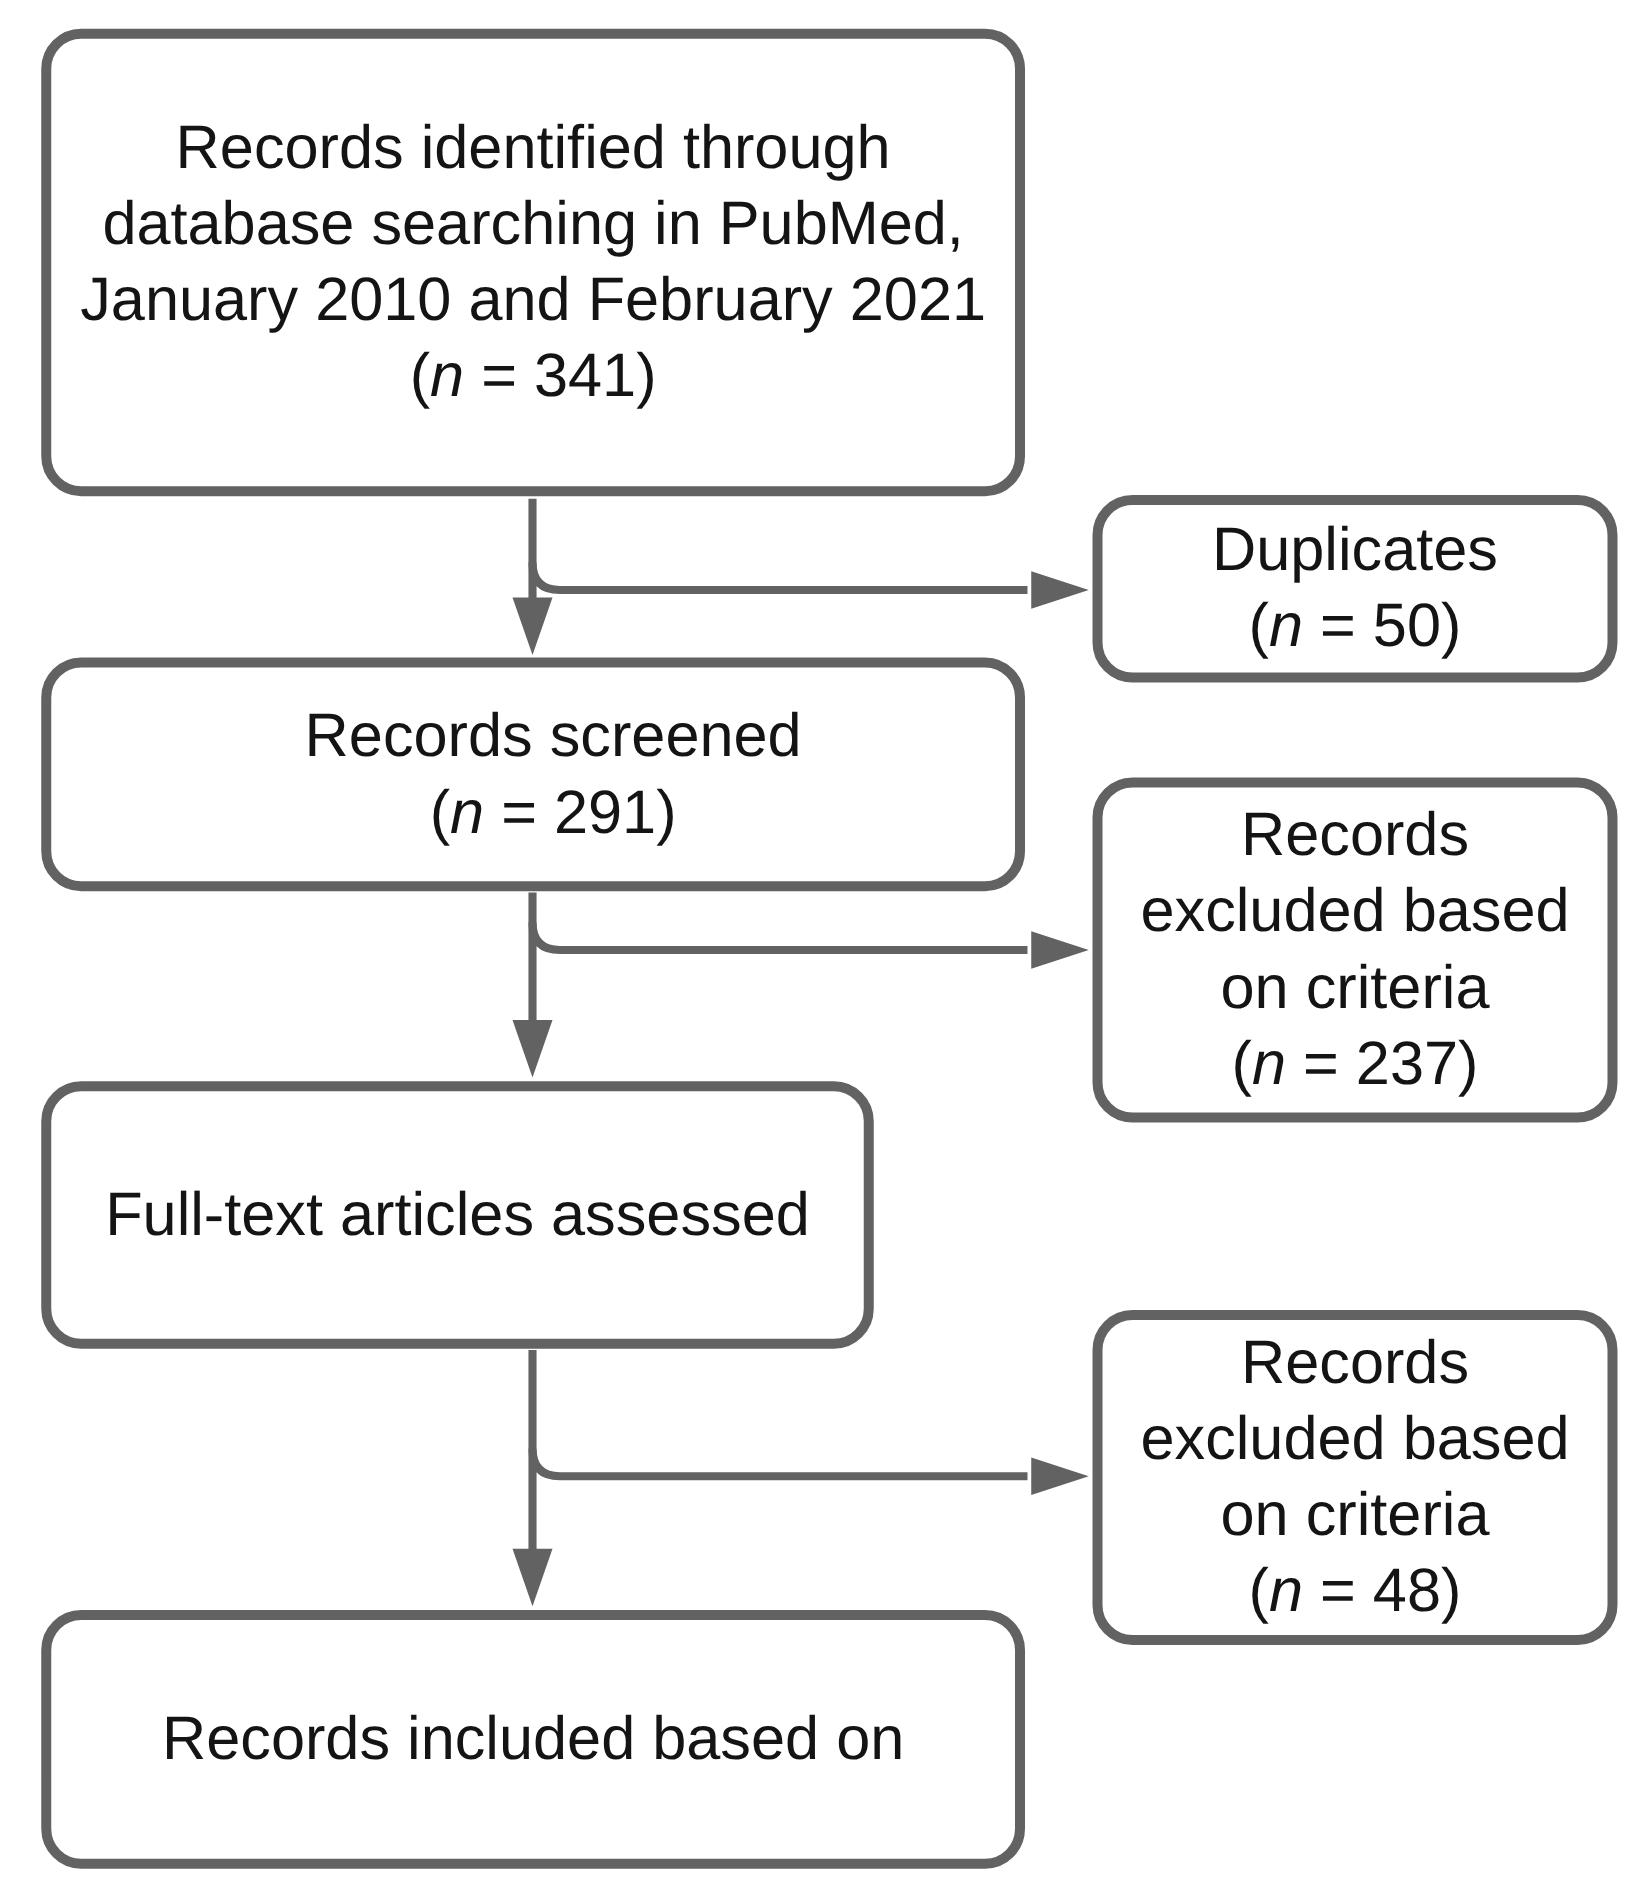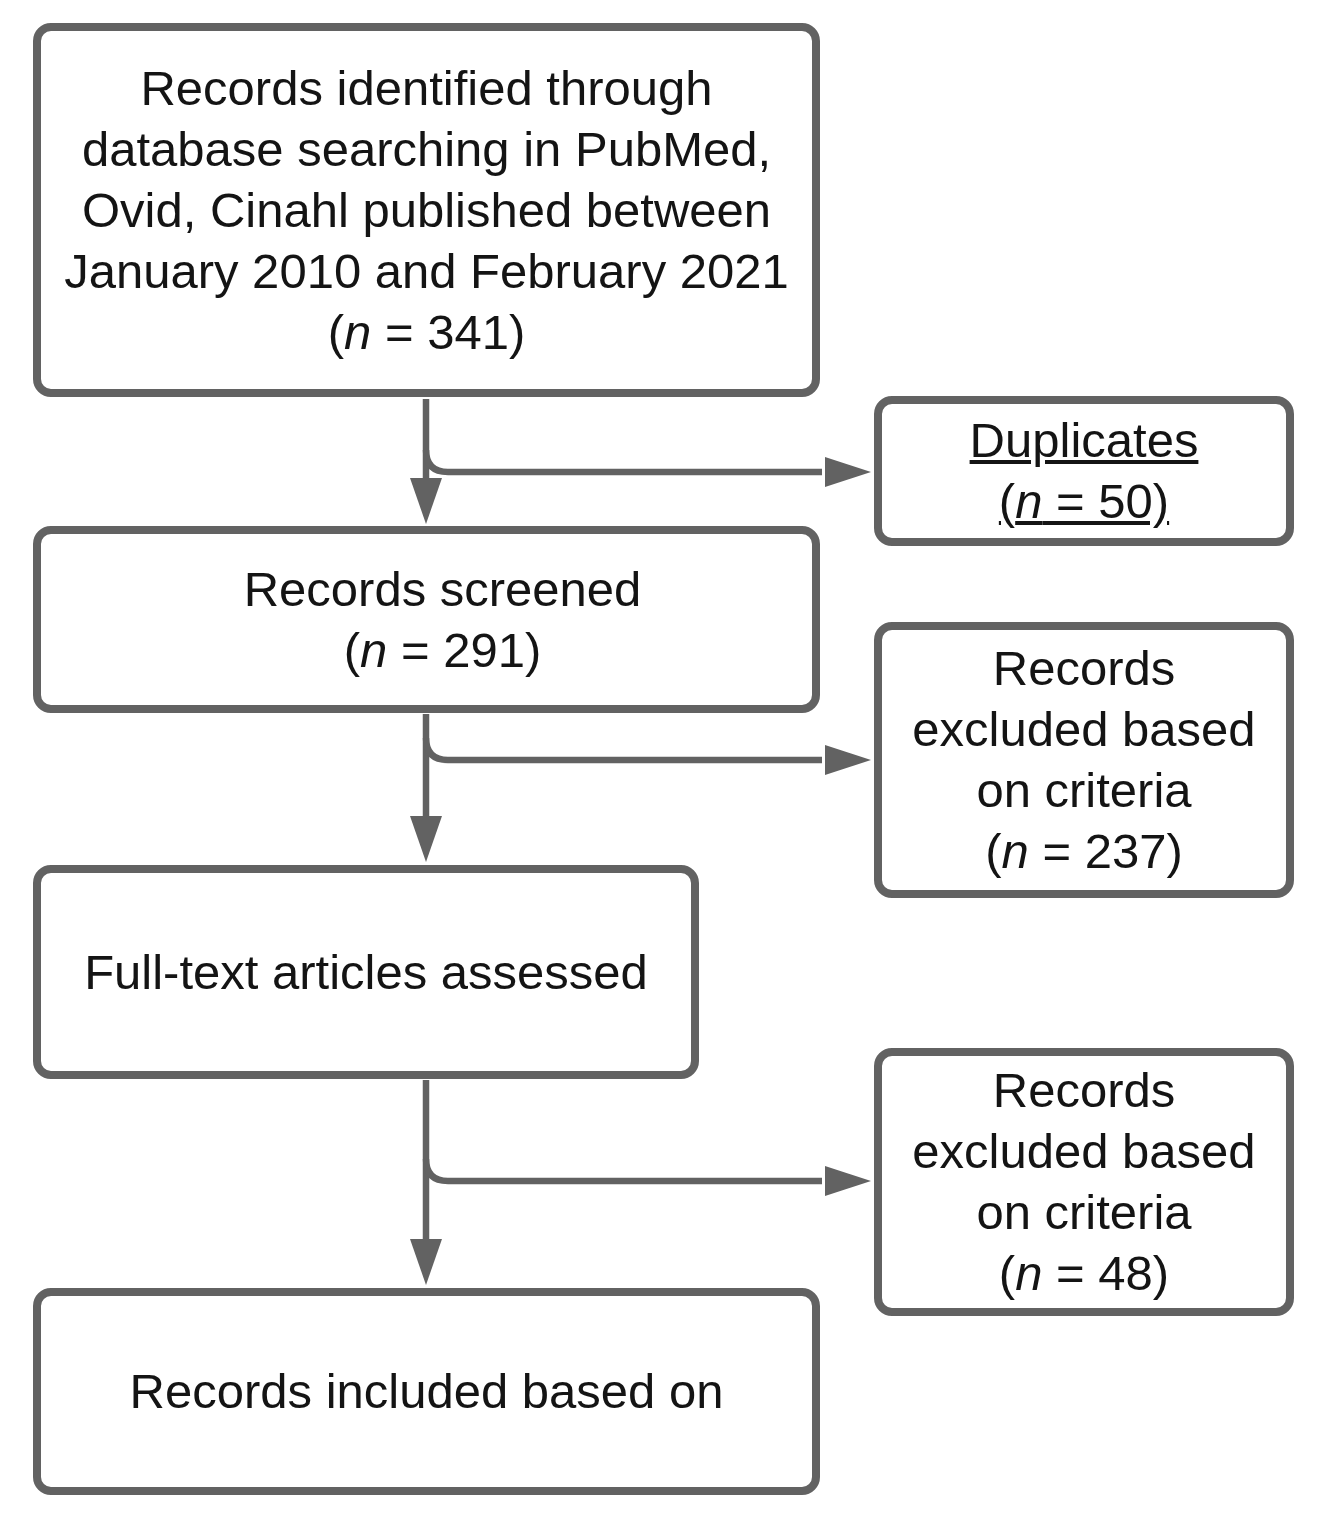--- a/index.html
+++ b/index.html
@@ -31,40 +31,40 @@
     stroke-width: 6.5;
   }
   .connectors polygon {
     fill: var(--line);
     stroke: none;
   }
   .box {
     position: absolute;
     background: var(--background);
     border: 8px solid var(--line);
-    border-radius: 18px;
+    border-radius: 32px;
     display: flex;
     flex-direction: column;
     justify-content: center;
     align-items: center;
     text-align: center;
     color: var(--text);
     font-size: 49px;
     line-height: 61px;
   }
   .box .line { white-space: nowrap; }
   .box .line .it { font-style: italic; }
 
   
   .b-identified { left: 33px;  top: 23px;   width: 787px; height: 374px; }
   .b-screened   { left: 33px;  top: 526px;  width: 787px; height: 187px; padding-left: 32px; }
   .b-fulltext   { left: 33px;  top: 865px;  width: 666px; height: 214px; }
   .b-included   { left: 33px;  top: 1288px; width: 787px; height: 207px; }
   
-  .b-duplicates { left: 874px; top: 396px;  width: 420px; height: 150px; text-decoration: underline; }
+  .b-duplicates { left: 874px; top: 396px;  width: 420px; height: 150px; }
   .b-excluded1  { left: 874px; top: 622px;  width: 420px; height: 276px; }
   .b-excluded2  { left: 874px; top: 1048px; width: 420px; height: 268px; }
 </style>
 </head>
 <body>
 
 <div class="canvas">
 
   <svg class="connectors" viewBox="0 0 1320 1515" aria-hidden="true">
 
@@ -86,21 +86,20 @@
       <path d="M426,1080 L426,1242"></path>
       <polygon points="426,1285 410,1239 442,1239"></polygon>
       <path d="M426,1159 Q426,1181 448,1181 L822,1181"></path>
       <polygon points="871,1181 825,1166 825,1196"></polygon>
     </g>
   </svg>
 
   <div class="box b-identified">
       <div class="line"><span>Records identified through</span></div>
       <div class="line"><span>database searching in PubMed,</span></div>
-      <div class="line"><span>Ovid, Cinahl published between</span></div>
       <div class="line"><span>January 2010 and February 2021</span></div>
       <div class="line"><span>(</span><span class="it">n</span><span> = 341)</span></div>
     </div>
   <div class="box b-duplicates">
       <div class="line"><span>Duplicates</span></div>
       <div class="line"><span>(</span><span class="it">n</span><span> = 50)</span></div>
     </div>
   <div class="box b-screened">
       <div class="line"><span>Records screened</span></div>
       <div class="line"><span>(</span><span class="it">n</span><span> = 291)</span></div>

